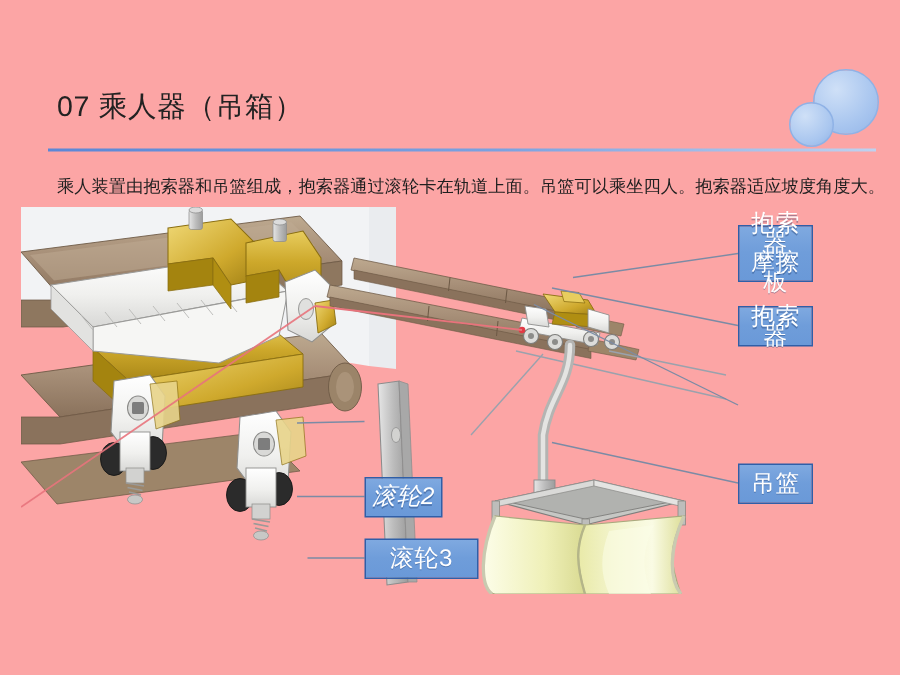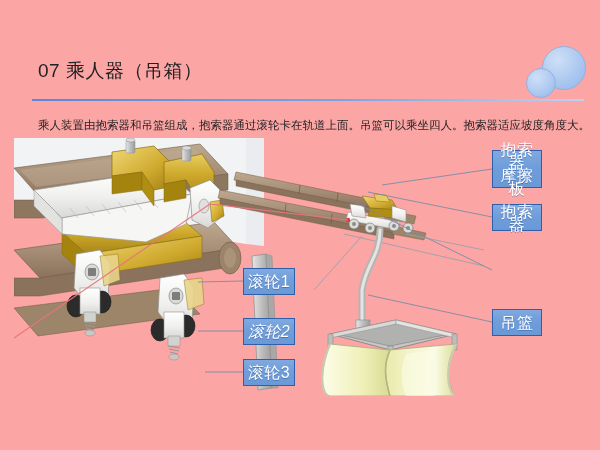--- a/index.html
+++ b/index.html
@@ -106,21 +106,21 @@
   }
   .callout .two-line { display: block; }
 
   #callout-friction-plate { left: 492px; top: 150px; width: 50px; height: 38px; }
   #callout-gripper       { left: 492px; top: 204px; width: 50px; height: 27px; }
   #callout-track         { left: 492px; top: 257px; width: 50px; height: 27px; }
   #callout-basket        { left: 492px; top: 309px; width: 50px; height: 27px; }
 
   #callout-roller-1 { left: 243px; top: 268px; width: 52px; height: 27px; }
   #callout-roller-2 { left: 243px; top: 318px; width: 52px; height: 27px; font-style: italic; }
-  #callout-roller-3 { left: 243px; top: 359px; width: 52px; height: 27px; }
+  #callout-roller-3 { left: 243px; top: 359px; width: 76px; height: 27px; }
 
   
   #leaders {
     position: absolute;
     left: 0; top: 0;
     width: 600px; height: 450px;
     pointer-events: none;
   }
 </style>
 </head>
@@ -394,23 +394,20 @@
 
   <div class="callout" id="callout-gripper">
     <span>抱索器</span>
   </div>
 
 
   <div class="callout" id="callout-basket">
     <span>吊篮</span>
   </div>
 
-  <div class="callout" id="callout-roller-1">
-    <span>滚轮1</span>
-  </div>
 
   <div class="callout" id="callout-roller-2">
     <span>滚轮2</span>
   </div>
 
   <div class="callout" id="callout-roller-3">
     <span>滚轮3</span>
   </div>
 
 </div>

